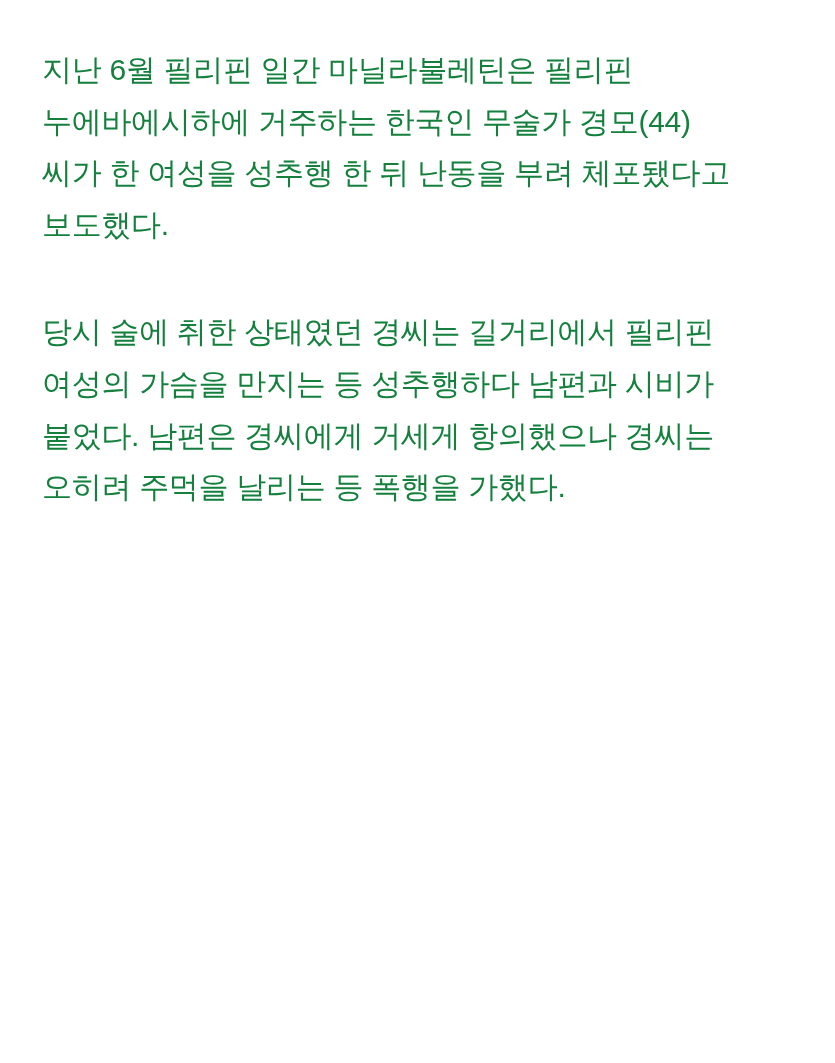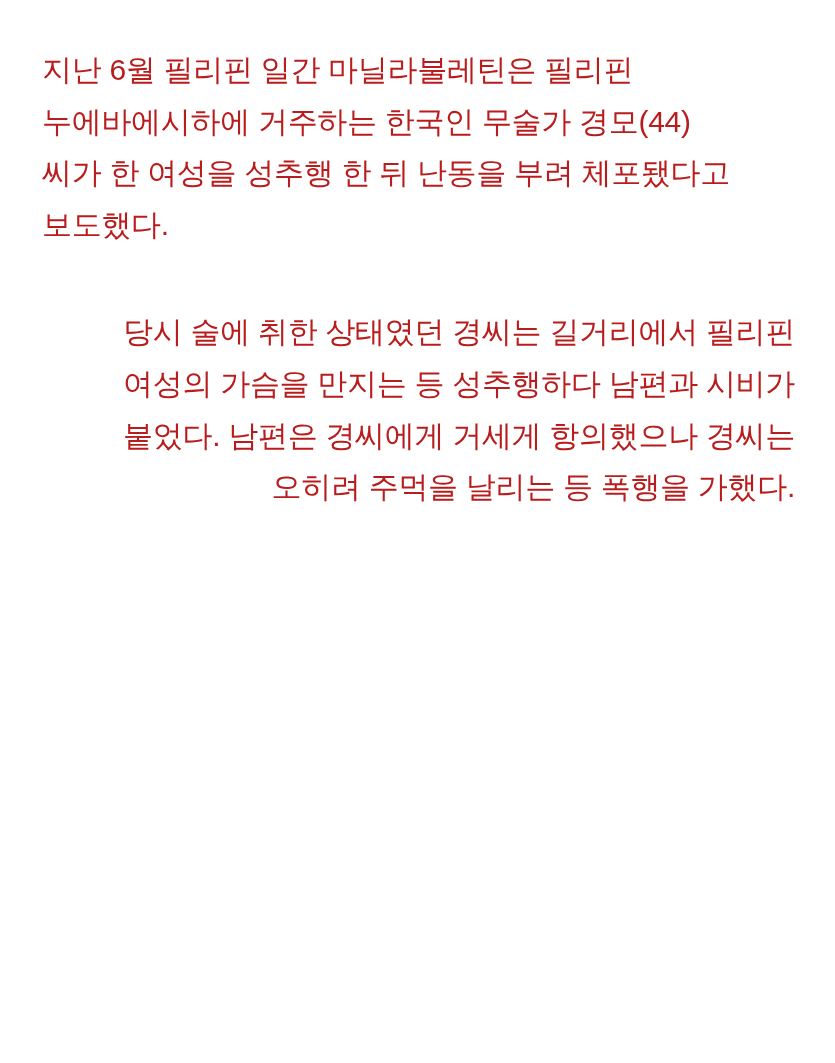--- a/index.html
+++ b/index.html
@@ -22,28 +22,27 @@
     background: #ffffff;
     padding: 44px 40px 0 42px;
   }
   .article {
     display: block;
   }
   .para {
     font-size: 30px;
     line-height: 1.72;
     letter-spacing: -0.3px;
-    color: #b91c1c;
+    color: #15803d;
     white-space: pre-line;
     word-break: keep-all;
     margin: 0;
   }
   .para + .para {
     margin-top: 56px;
-    text-align: right;
   }
   .para-3 {
     line-height: 1.62;
   }
 </style>
 </head>
 <body>
 
 <div class="page">
   <article class="article">

